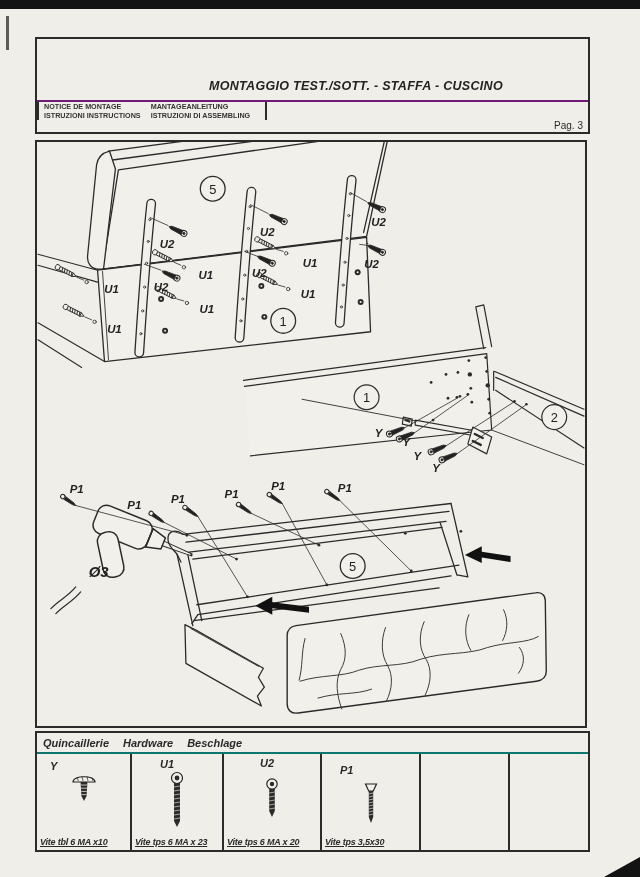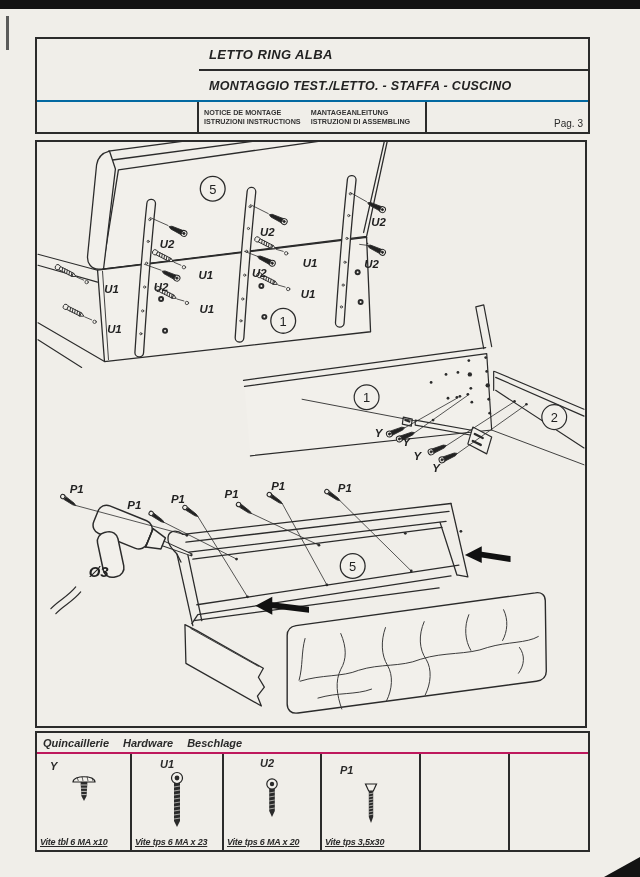--- a/index.html
+++ b/index.html
@@ -11,35 +11,35 @@
   .scan-corner{position:absolute;right:0;bottom:0;}
   
   .hdr{position:absolute;left:35px;top:37px;width:555px;height:97px;border:2px solid #2b2b2b;
        box-sizing:border-box;display:grid;grid-template-columns:162px 1fr;grid-template-rows:32px 29px 1fr;}
   .hdr .model{grid-row:1/3;grid-column:1;border-right:2px solid #2b2b2b;display:flex;align-items:center;
        justify-content:center;font-size:17px;letter-spacing:.4px;color:#2a2a2a;}
   .hdr .prod1{grid-row:1;grid-column:2;border-bottom:2px solid #2b2b2b;display:flex;align-items:center;
        padding-left:10px;font-size:13px;font-weight:bold;font-style:italic;letter-spacing:.4px;}
   .hdr .prod2{grid-row:2;grid-column:2;display:flex;align-items:center;
        padding-left:10px;font-size:12.5px;font-weight:bold;font-style:italic;letter-spacing:.3px;}
-  .hdr .row2{grid-row:3;grid-column:1/3;border-top:2px solid #0369a1;display:flex;}
+  .hdr .row2{grid-row:3;grid-column:1/3;border-top:2px solid #701a75;display:flex;flex-direction:column;}
   .hdr .row2 .blank{width:160px;}
   .hdr .row2 .notices{width:230px;border-left:2px solid #2b2b2b;border-right:2px solid #2b2b2b;
        display:flex;align-items:center;gap:10px;padding-left:5px;box-sizing:border-box;}
   .notice-col{font-size:7.2px;font-weight:bold;color:#333;line-height:9px;white-space:nowrap;}
   .hdr .row2 .pag{flex:1;display:flex;align-items:flex-end;justify-content:flex-end;
        padding:0 5px 3px 8px;font-size:10px;color:#2a2a2a;}
   
   .diagram-box{position:absolute;left:35px;top:140px;width:552px;height:588px;border:2px solid #2b2b2b;
        box-sizing:border-box;}
   .diagram-box svg{display:block;width:100%;height:100%;}
   
   .hw{position:absolute;left:35px;top:731px;width:555px;height:121px;border:2px solid #2b2b2b;
       box-sizing:border-box;display:flex;flex-direction:column;background:transparent;}
-  .hw-title{height:19px;border-bottom:2px solid #be185d;display:flex;align-items:center;gap:14px;
+  .hw-title{height:19px;border-bottom:2px solid #0f766e;display:flex;align-items:center;gap:14px;
       padding-left:6px;font-size:11px;font-weight:bold;font-style:italic;color:#2a2a2a;}
   .hw-cells{flex:1;display:flex;}
   .hw-cell{position:relative;box-sizing:border-box;}
   .hw-cell + .hw-cell{border-left:2px solid #2b2b2b;}
   .c1{width:93px;} .c2{width:92px;} .c3{width:98px;} .c4{width:99px;} .c5{width:89px;} .c6{flex:1;}
   .hw-code{position:absolute;font-size:11px;font-weight:bold;font-style:italic;color:#2a2a2a;}
   .hw-desc{position:absolute;left:3px;bottom:3px;font-size:9px;font-weight:bold;font-style:italic;
       white-space:nowrap;color:#2a2a2a;letter-spacing:-.2px;text-decoration:underline;}
   .hw-icon{position:absolute;left:50%;transform:translateX(-50%);}
   
@@ -49,22 +49,21 @@
   .callout{font-size:13px;fill:#222;}
 </style>
 </head>
 <body>
 
 <div class="page">
   <div class="scan-top"></div>
   <div class="scan-left"></div>
 
   <div class="hdr">
-    <div class="prod1">LETTO RING ALBA</div>
-    <div class="prod2">MONTAGGIO TEST./LETTO. - STAFFA - CUSCINO</div>
+    <div class="prod2">MONTAGGIO TEST./SOTT. - STAFFA - CUSCINO</div>
     <div class="row2">
       <div class="blank"></div>
       <div class="notices">
         <div class="notice-col">
           <div>NOTICE DE MONTAGE</div>
           <div>ISTRUZIONI INSTRUCTIONS</div>
         </div>
         <div class="notice-col">
           <div>MANTAGEANLEITUNG</div>
           <div>ISTRUZIONI DI ASSEMBLING</div>

